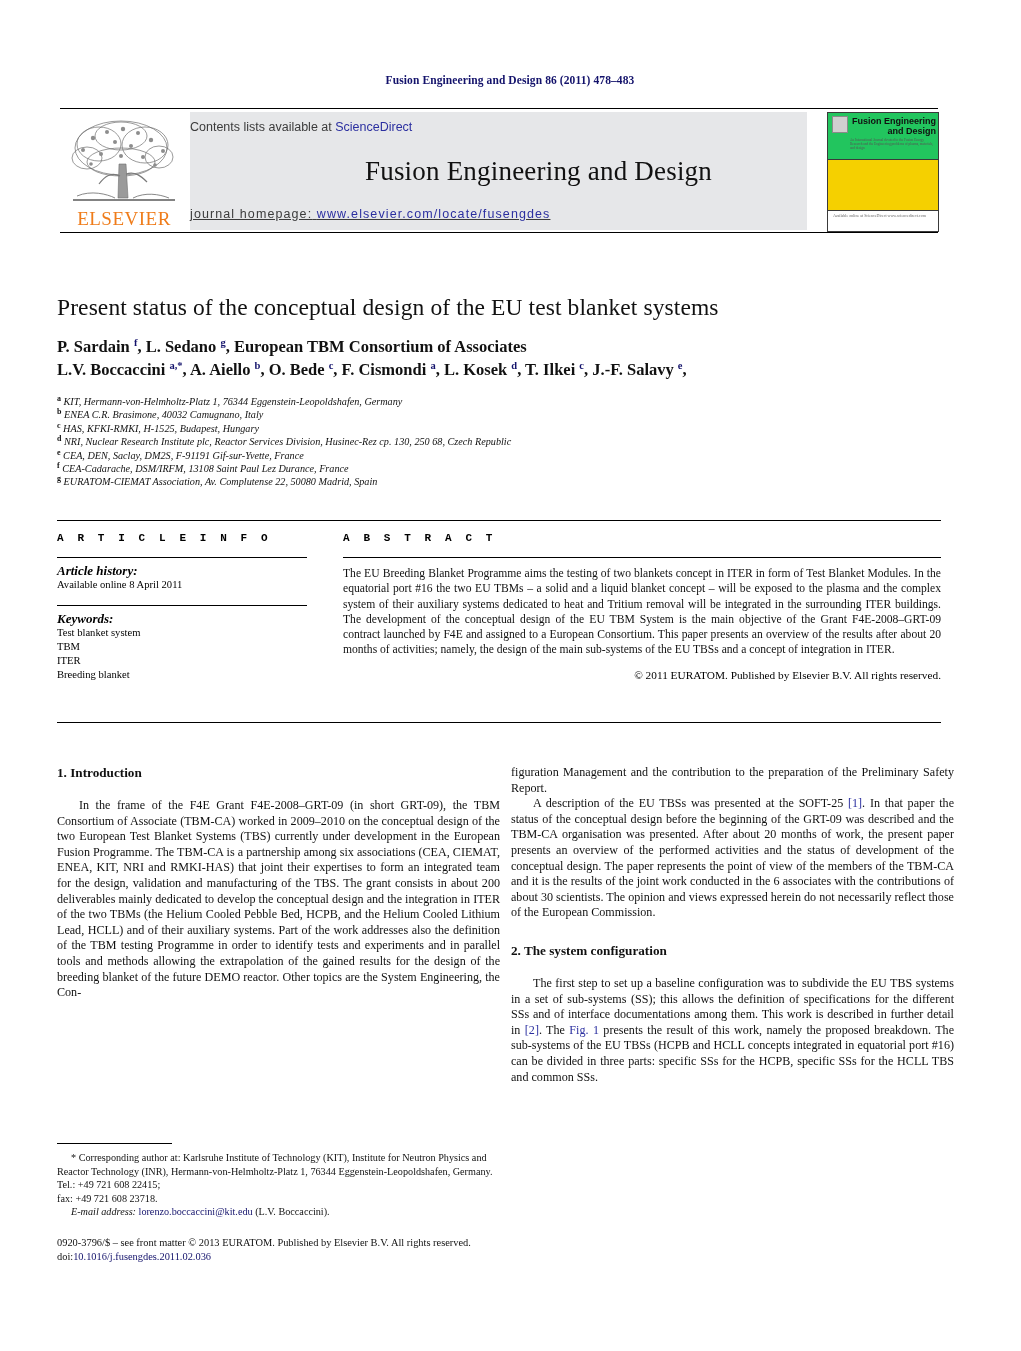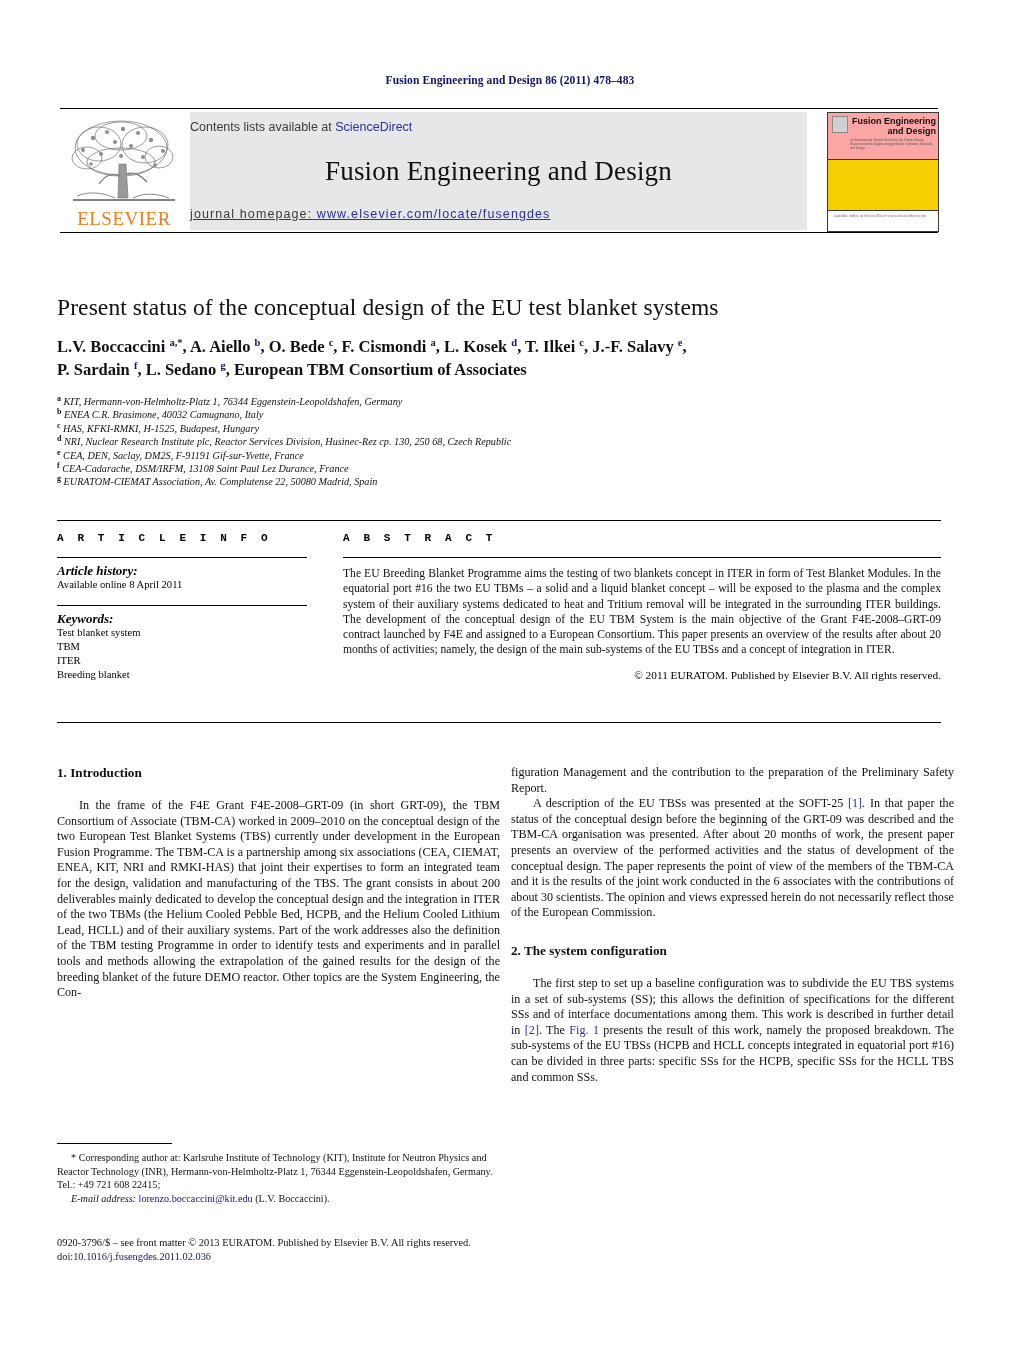--- a/index.html
+++ b/index.html
@@ -58,20 +58,21 @@
     text-decoration: none;
   }
   .journal-title {
     position: absolute;
     left: 190px; top: 148px; width: 617px;
     text-align: center;
     font-family: "Liberation Serif", "DejaVu Serif", serif;
     font-size: 27px;
     color: #111;
     letter-spacing: .2px;
+    padding-left: 40px;
   }
   .homepage-line {
     position: absolute;
     left: 190px; top: 199px; width: 617px;
     text-align: left;
     font-family: "Liberation Sans", "DejaVu Sans", sans-serif;
     font-size: 12.5px;
     color: #3b3b3b;
     letter-spacing: 1.1px;
     text-decoration: underline;
@@ -108,21 +109,21 @@
     left: 827px; top: 104px;
     width: 110px; height: 118px;
     border: 1px solid #3a3a3a;
     background: #fff;
     overflow: hidden;
   }
   .cover-top {
     position: absolute; left: 0; top: 0;
     width: 110px; height: 46px;
     border-bottom: 1px solid #3a3a3a;
-    background: #fca5a5;
+    background: #22c55e;
   }
   .cover-mark {
     position: absolute; left: 4px; top: 3px;
     width: 14px; height: 15px;
     background: #cfcfcf;
     border: 1px solid #8a8a8a;
   }
   .cover-name {
     position: absolute; left: 22px; top: 4px; width: 86px;
     font-family: "Liberation Sans", "DejaVu Sans", sans-serif;
@@ -393,22 +394,22 @@
     <div class="cover-bottom">
       <div class="cover-bottom-txt">Available online at
 ScienceDirect
 www.sciencedirect.com</div>
     </div>
   </div>
 
   <div class="art-title">Present status of the conceptual design of the EU test blanket systems</div>
 
   <div class="authors">
+    <div>P. Sardain <sup>f</sup>, L. Sedano <sup>g</sup>, European TBM Consortium of Associates</div>
     <div>L.V. Boccaccini <sup>a,*</sup>, A. Aiello <sup>b</sup>, O. Bede <sup>c</sup>, F. Cismondi <sup>a</sup>, L. Kosek <sup>d</sup>, T. Ilkei <sup>c</sup>, J.-F. Salavy <sup>e</sup>,</div>
-    <div>P. Sardain <sup>f</sup>, L. Sedano <sup>g</sup>, European TBM Consortium of Associates</div>
   </div>
 
   <div class="affils">
       <div><sup>a</sup><span> KIT, Hermann-von-Helmholtz-Platz 1, 76344 Eggenstein-Leopoldshafen, Germany</span></div>
       <div><sup>b</sup><span> ENEA C.R. Brasimone, 40032 Camugnano, Italy</span></div>
       <div><sup>c</sup><span> HAS, KFKI-RMKI, H-1525, Budapest, Hungary</span></div>
       <div><sup>d</sup><span> NRI, Nuclear Research Institute plc, Reactor Services Division, Husinec-Rez cp. 130, 250 68, Czech Republic</span></div>
       <div><sup>e</sup><span> CEA, DEN, Saclay, DM2S, F-91191 Gif-sur-Yvette, France</span></div>
       <div><sup>f</sup><span> CEA-Cadarache, DSM/IRFM, 13108 Saint Paul Lez Durance, France</span></div>
       <div><sup>g</sup><span> EURATOM-CIEMAT Association, Av. Complutense 22, 50080 Madrid, Spain</span></div>
@@ -451,20 +452,21 @@
     </p>
     <div class="sec-h2">2.  The system configuration</div>
     <p class="body">
       <span>The first step to set up a baseline configuration was to subdivide the EU TBS systems in a set of sub-systems (SS); this allows the definition of specifications for the different SSs and of interface documentations among them. This work is described in further detail in </span><span class="ref">[2]</span><span>. The </span><span class="ref">Fig. 1</span><span> presents the result of this work, namely the proposed breakdown. The sub-systems of the EU TBSs (HCPB and HCLL concepts integrated in equatorial port #16) can be divided in three parts: specific SSs for the HCPB, specific SSs for the HCLL TBS and common SSs.</span>
     </p>
   </div>
 
   <div class="foot-rule"></div>
   <div class="footnote">
     <div class="ind">* Corresponding author at: Karlsruhe Institute of Technology (KIT), Institute for Neutron Physics and Reactor Technology (INR), Hermann-von-Helmholtz-Platz 1, 76344 Eggenstein-Leopoldshafen, Germany. Tel.: +49 721 608 22415;</div>
+    <div>fax: +49 721 608 23718.</div>
     <div class="ind">
       <i>E-mail address:</i>
       <a href="#">lorenzo.boccaccini@kit.edu</a>
       <span>(L.V. Boccaccini).</span>
     </div>
   </div>
 
   <div class="issn-block">
     <div>0920-3796/$ – see front matter © 2013 EURATOM. Published by Elsevier B.V. All rights reserved.</div>
     <div><span>doi:</span><a href="#">10.1016/j.fusengdes.2011.02.036</a></div>

